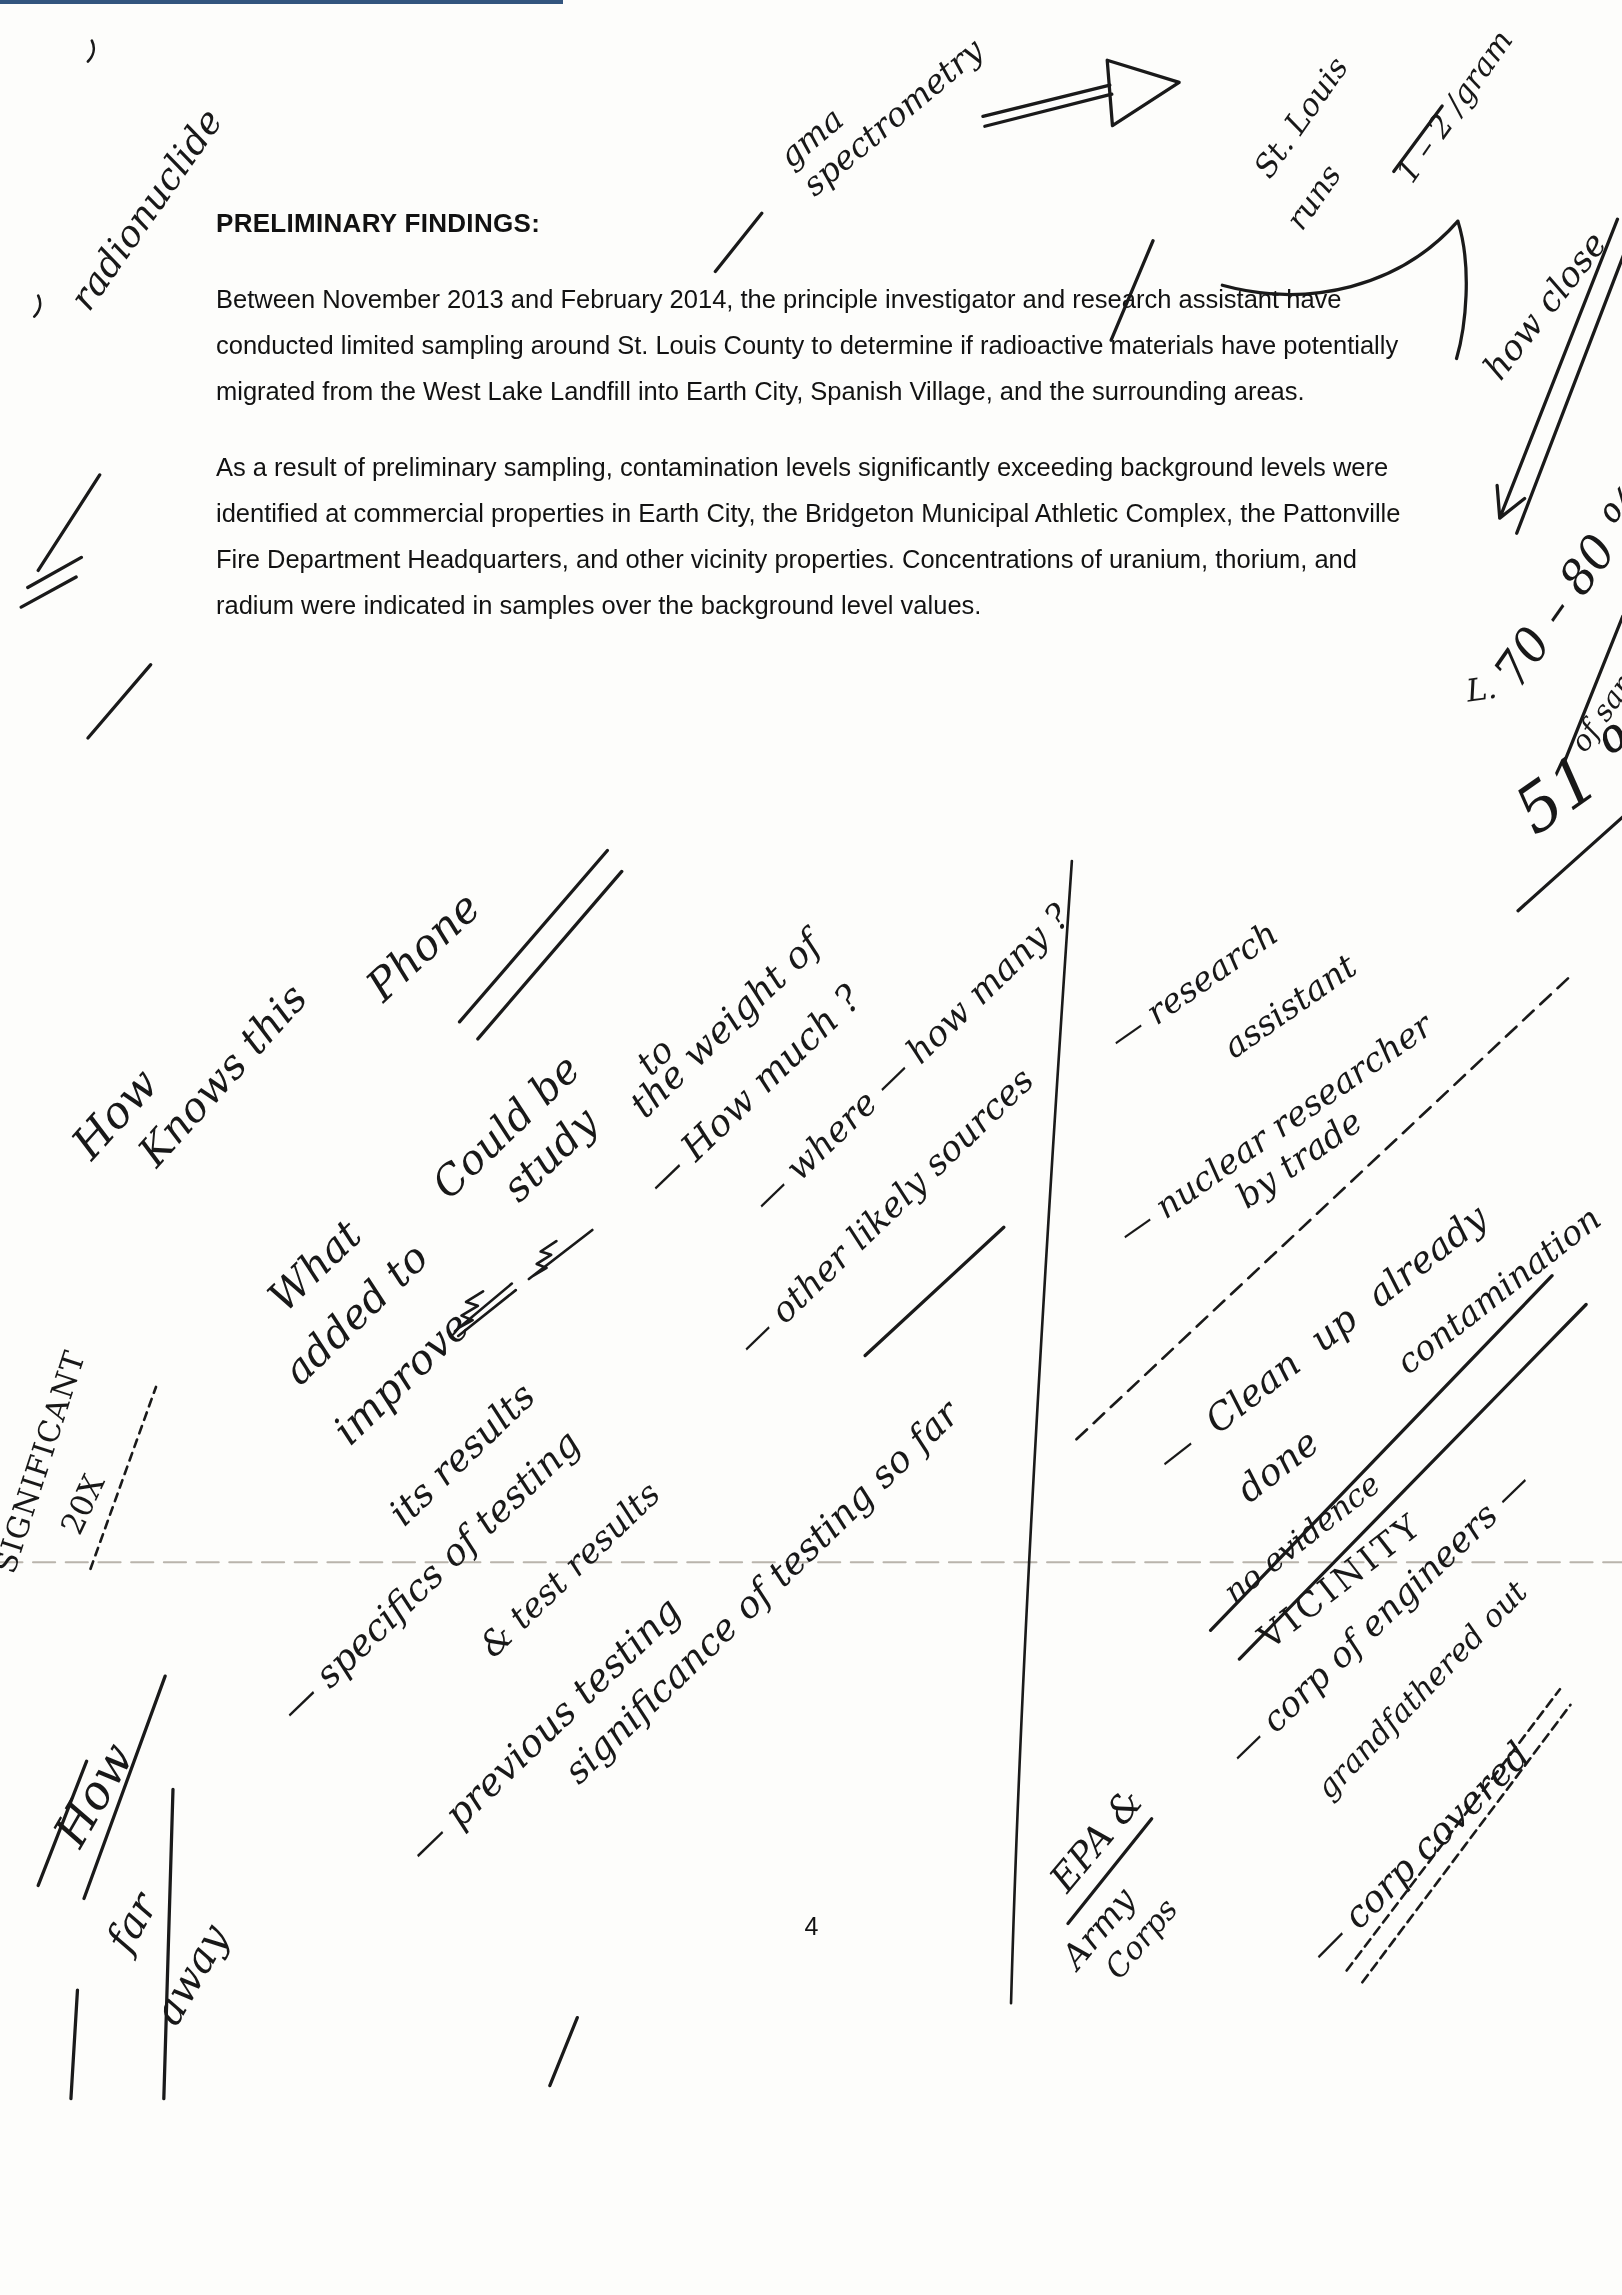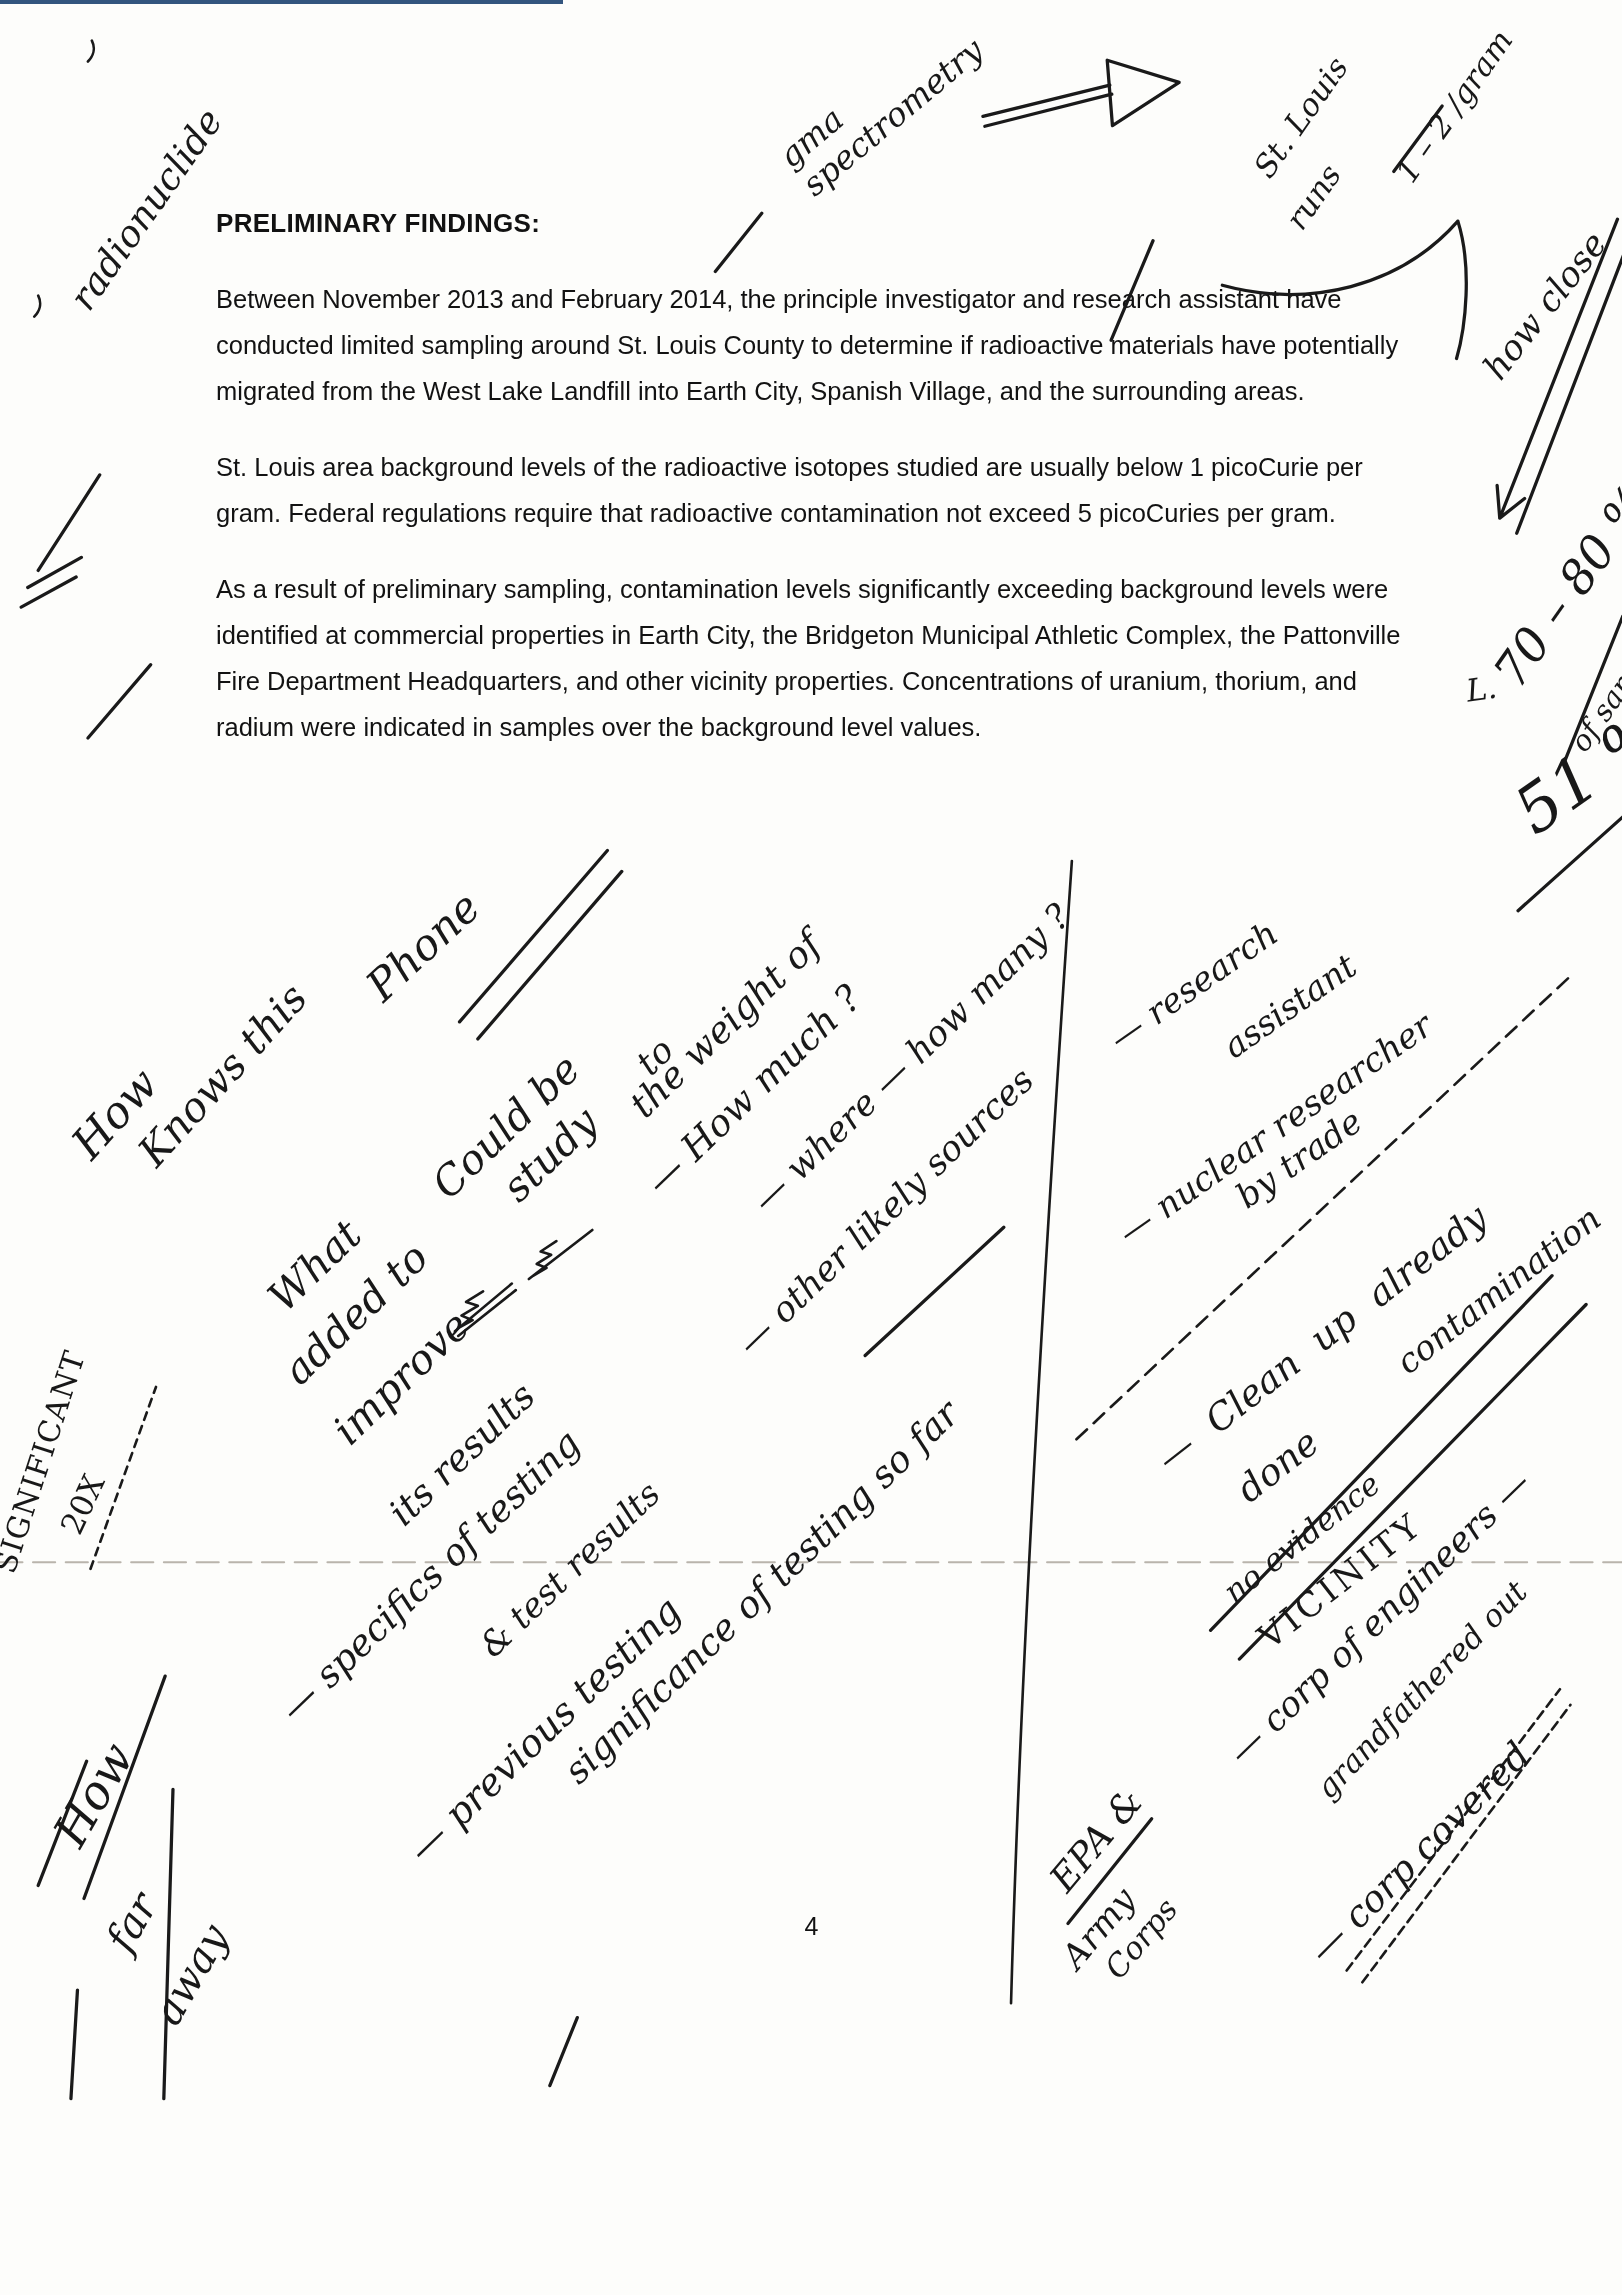--- a/index.html
+++ b/index.html
@@ -34,21 +34,20 @@
 </style>
 </head>
 <body>
 
 <div class="page">
   <div class="scanedge"></div>
 
   <div class="printblock">
     <p class="heading">PRELIMINARY FINDINGS:</p>
     <p class="para">Between November 2013 and February 2014, the principle investigator and research assistant have conducted limited sampling around St. Louis County to determine if radioactive materials have potentially migrated from the West Lake Landfill into Earth City, Spanish Village, and the surrounding areas.</p>
-    <p class="para">St. Louis area background levels of the radioactive isotopes studied are usually below 1 picoCurie per gram. Federal regulations require that radioactive contamination not exceed 5 picoCuries per gram.</p>
     <p class="para">As a result of preliminary sampling, contamination levels significantly exceeding background levels were identified at commercial properties in Earth City, the Bridgeton Municipal Athletic Complex, the Pattonville Fire Department Headquarters, and other vicinity properties.  Concentrations of uranium, thorium, and radium were indicated in samples over the background level values.</p>
   </div>
   <div class="pagenum">4</div>
 
   <svg class="strokes" width="1623" height="2295" viewBox="0 0 2480 3508">
     <line class="fold" x1="0" y1="2388" x2="2480" y2="2388" stroke-dasharray="34 16"></line>
 
     <path d="M1502,178 L1696,130 M1505,193 L1699,144"></path>
     <polygon points="1692,92 1802,126 1700,192" stroke-width="6"></polygon>
 

